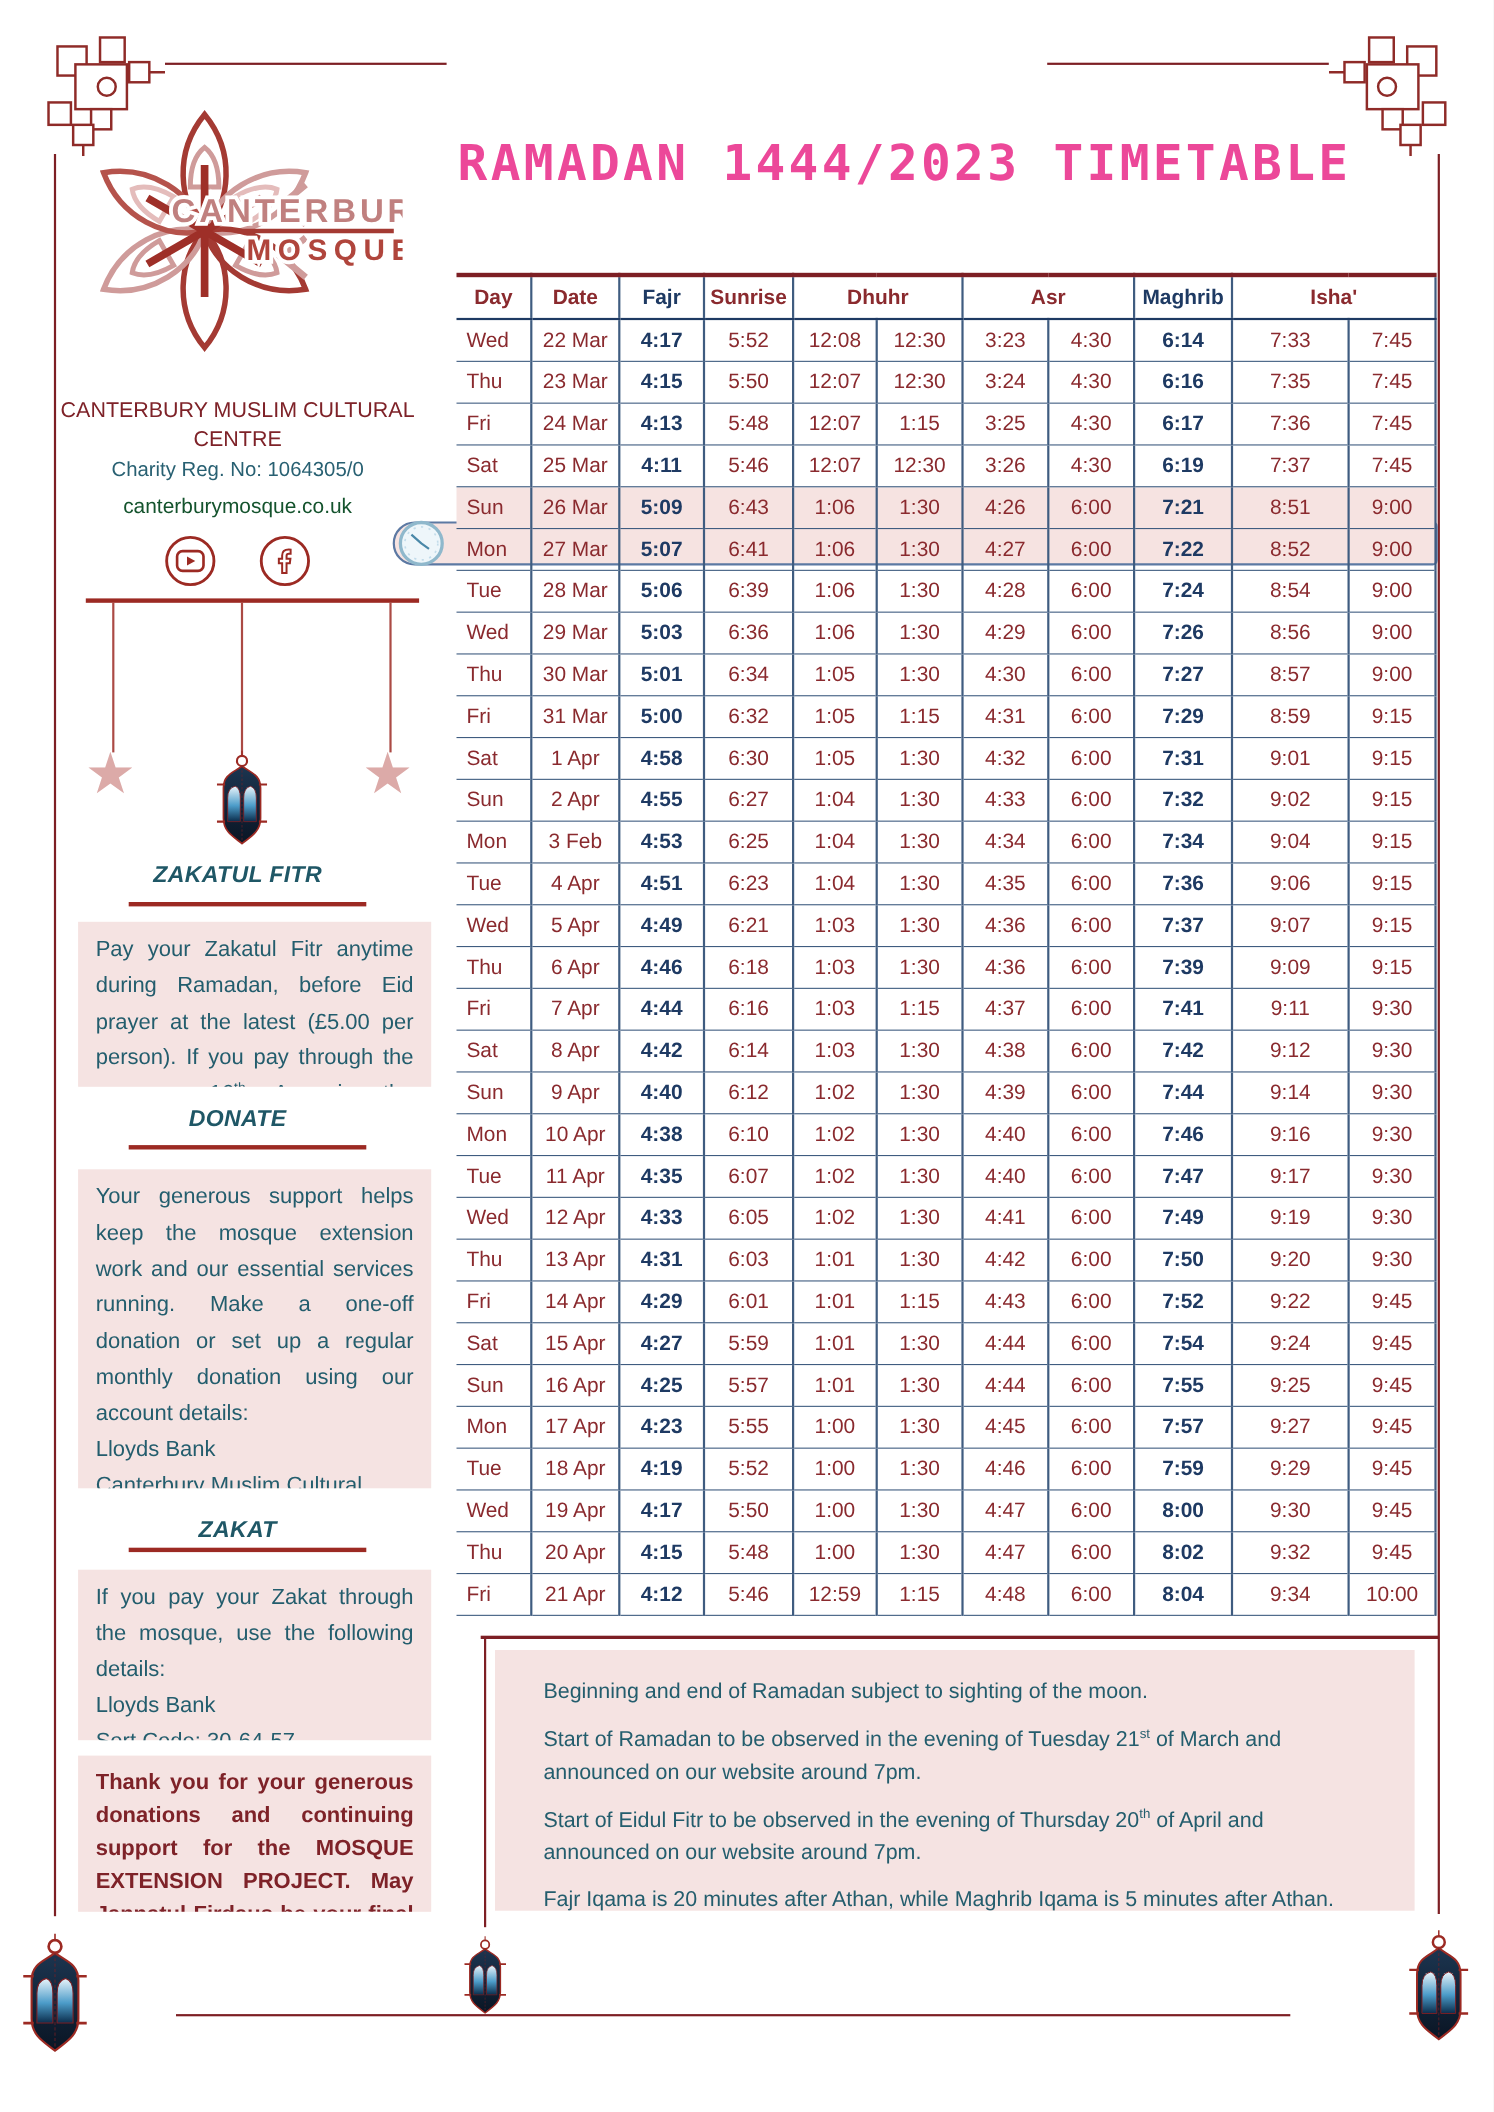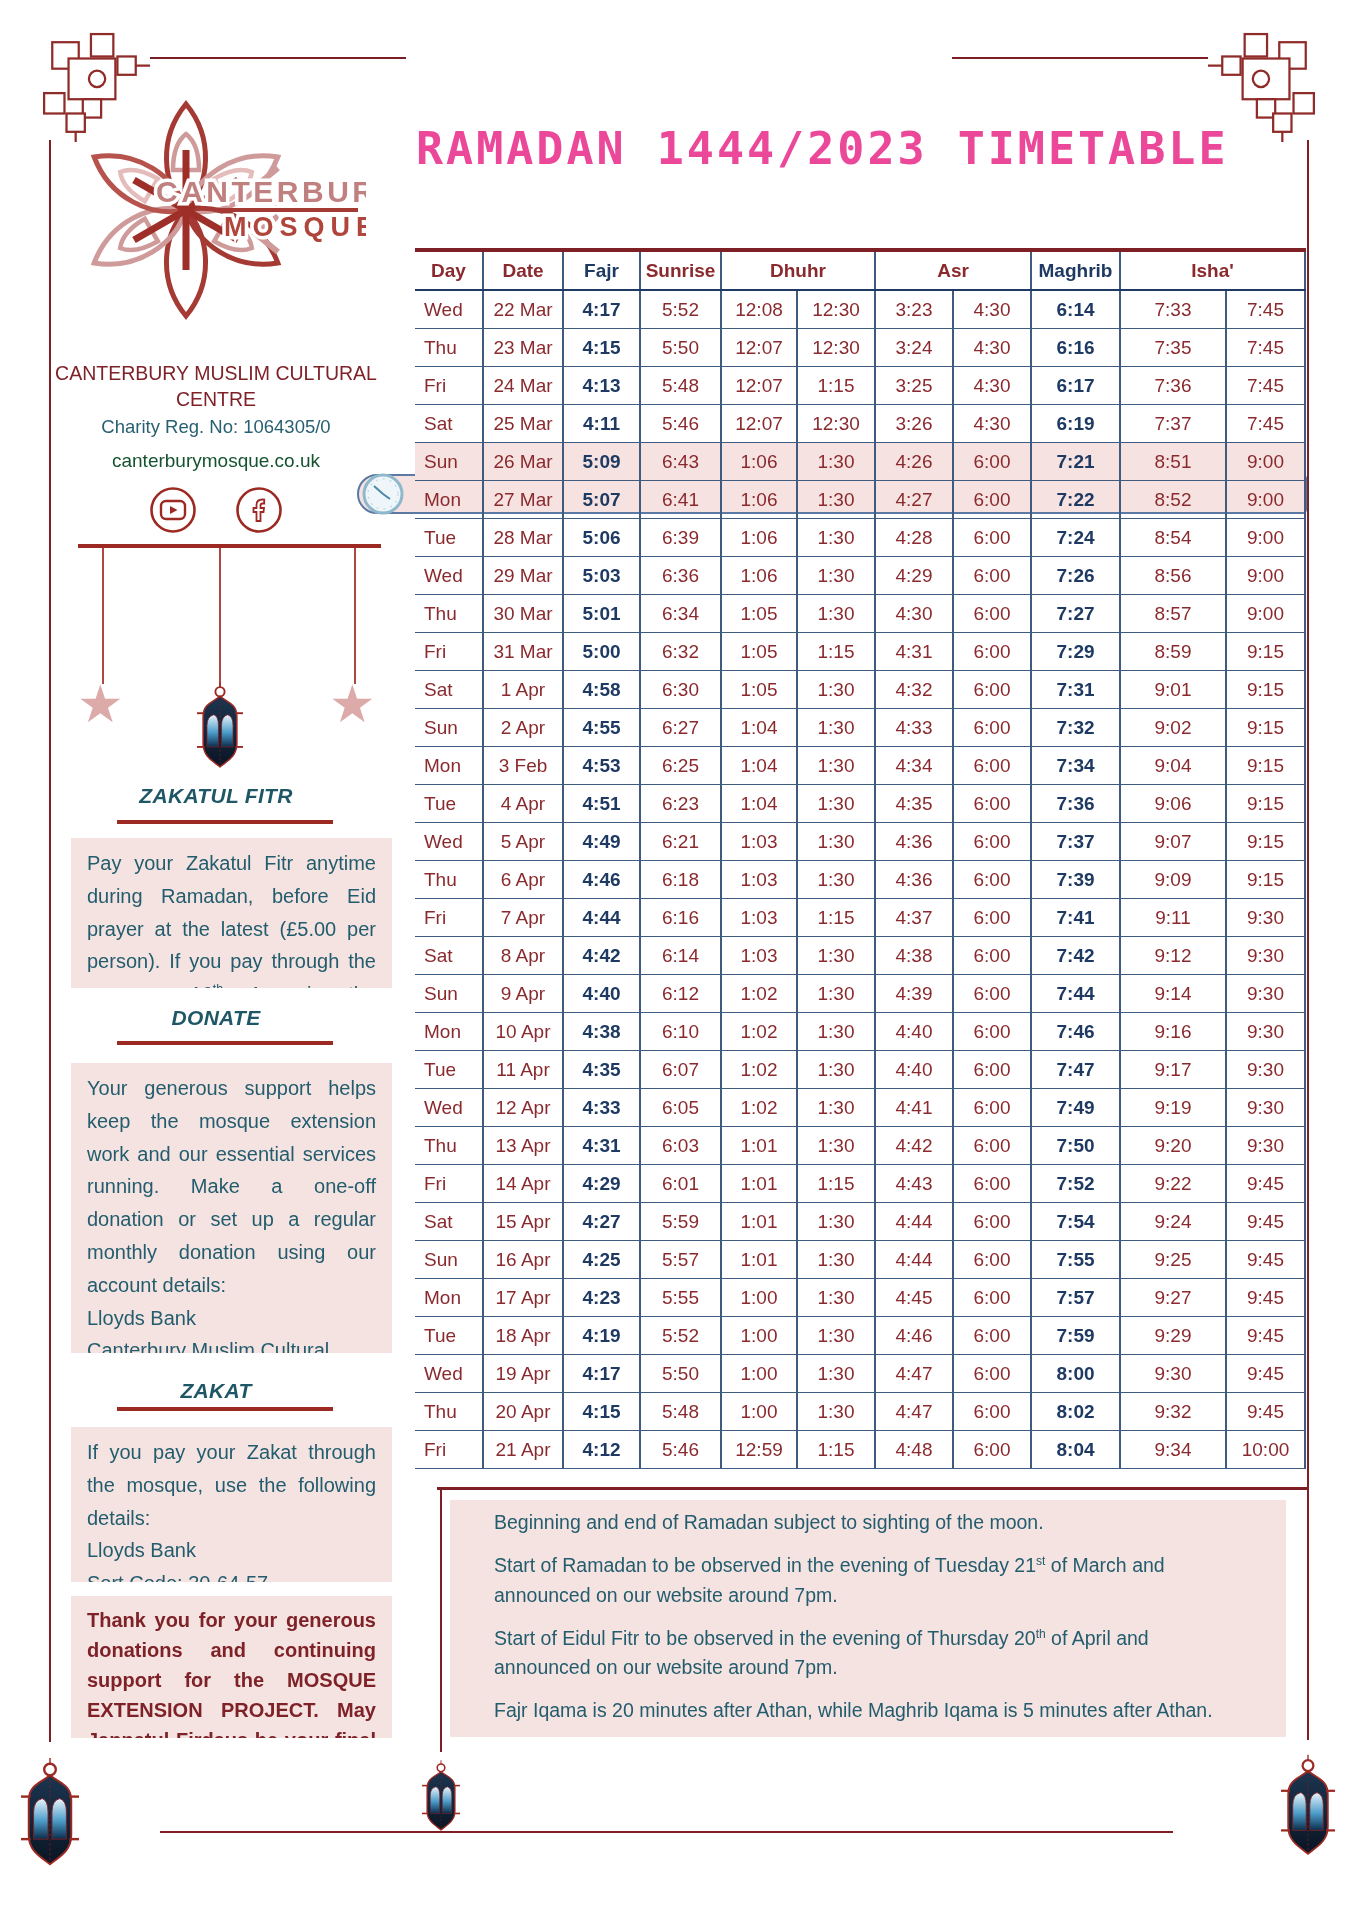--- a/index.html
+++ b/index.html
@@ -49,21 +49,21 @@
   .tone-maroon{color:var(--maroon);}
   .tone-navy{color:var(--navy);font-weight:700;font-size:20px;}
   .timetable td.col-day{text-align:left;padding-left:9px;}
   tr.hl td{background:#f6e3e1;}
   .hl-pill{position:absolute;left:357px;top:474px;width:950px;height:40px;background:#f6e3e1;
            border:2px solid #5c79a3;border-radius:22px 5px 5px 22px;box-sizing:border-box;z-index:0;}
   .tbl-wrap{z-index:1;}
   .clock{position:absolute;left:361px;top:472px;z-index:2;}
   
   .notes-box{position:absolute;left:450px;top:1500px;width:836px;height:237px;background:var(--pinkbg);
-             box-sizing:border-box;padding:8px 44px 0;color:#235d6d;font-size:19.5px;line-height:1.5;overflow:hidden;}
+             box-sizing:border-box;padding:24px 44px 0;color:#235d6d;font-size:19.5px;line-height:1.5;overflow:hidden;}
   .notes-box p{margin:0 0 14px;}
   .lantern{position:absolute;}
 </style>
 </head>
 <body>
 
 <div class="page">
 
   <svg width="0" height="0" style="position:absolute">
     <defs>

